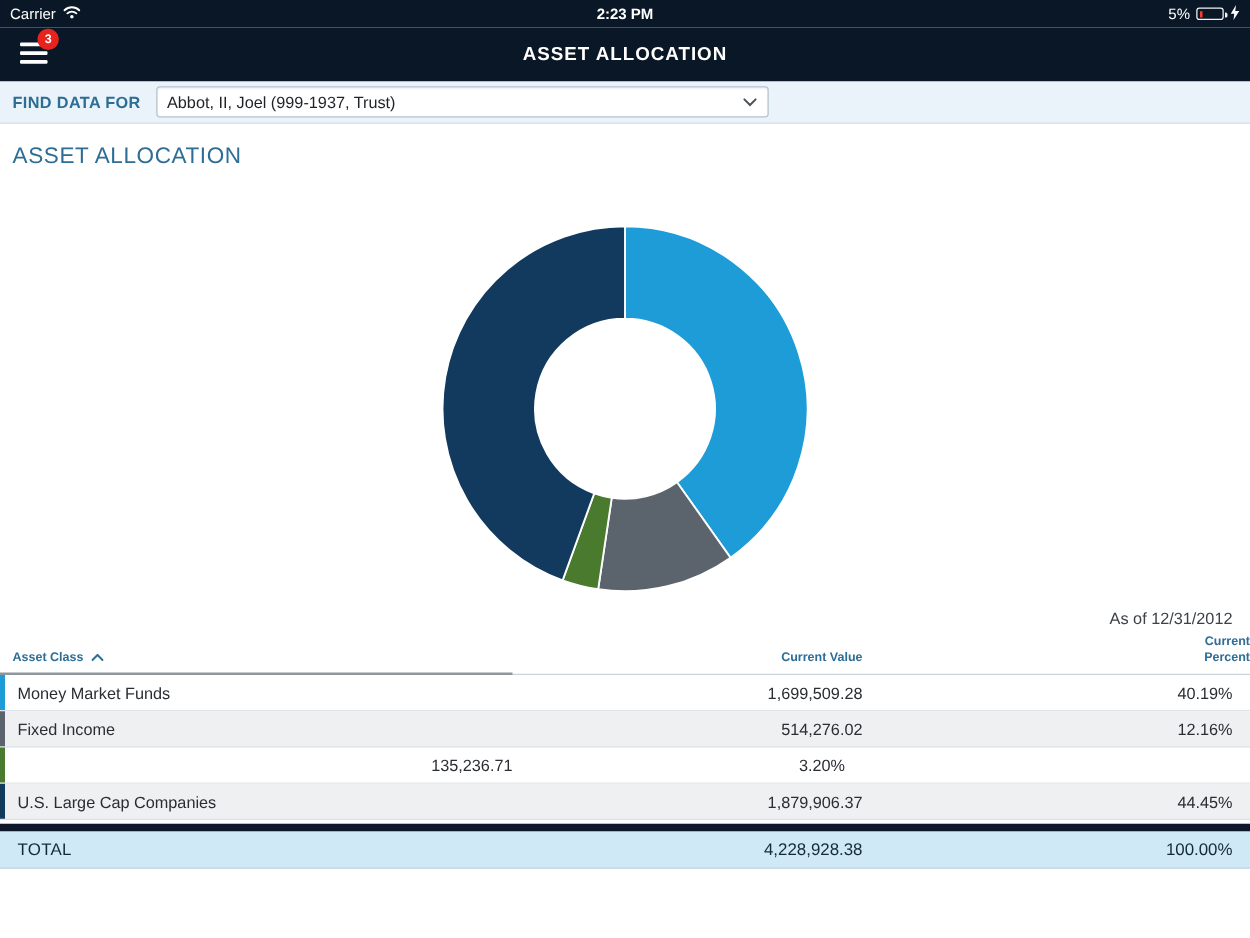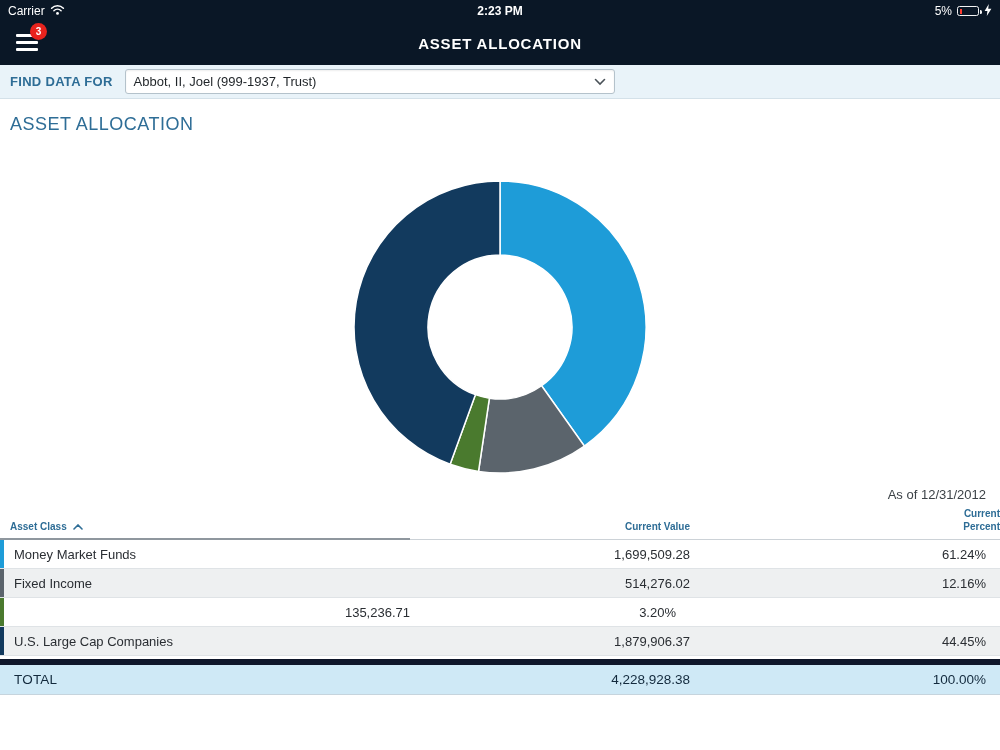--- a/index.html
+++ b/index.html
@@ -173,21 +173,21 @@
     </div>
     <div class="th th-num">Current Value</div>
     <div class="th th-num th-percent">Current Percent</div>
   </div>
 
   <div class="tbody">
     <div class="row">
       <span class="row-bar" style="background: rgb(30, 156, 216);"></span>
       <div class="cell-label">Money Market Funds</div>
       <div class="cell-value">1,699,509.28</div>
-      <div class="cell-percent">61.24%</div>
+      <div class="cell-percent">40.19%</div>
     </div>
     <div class="row">
       <span class="row-bar" style="background: rgb(91, 100, 108);"></span>
       <div class="cell-label">Fixed Income</div>
       <div class="cell-value">514,276.02</div>
       <div class="cell-percent">12.16%</div>
     </div>
     <div class="row">
       <span class="row-bar" style="background: rgb(74, 122, 46);"></span>
       <div class="cell-value">135,236.71</div>

